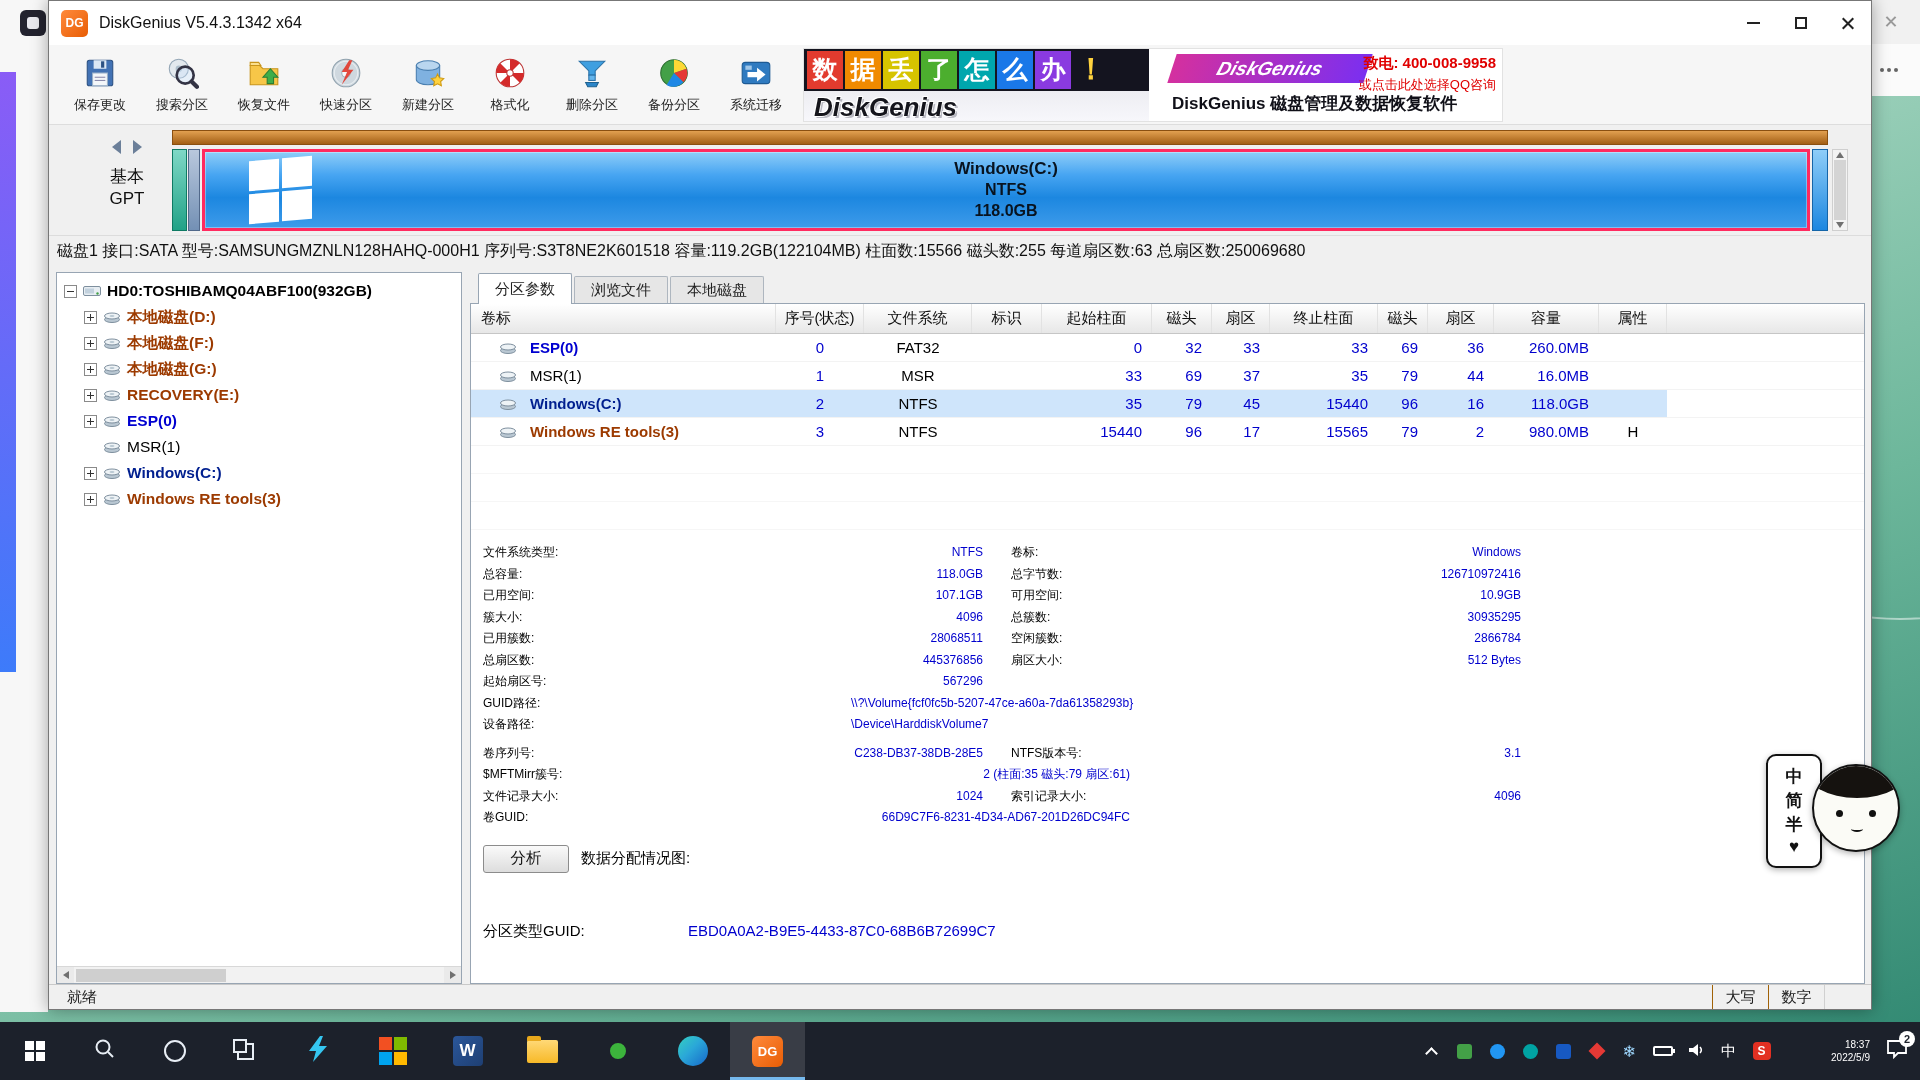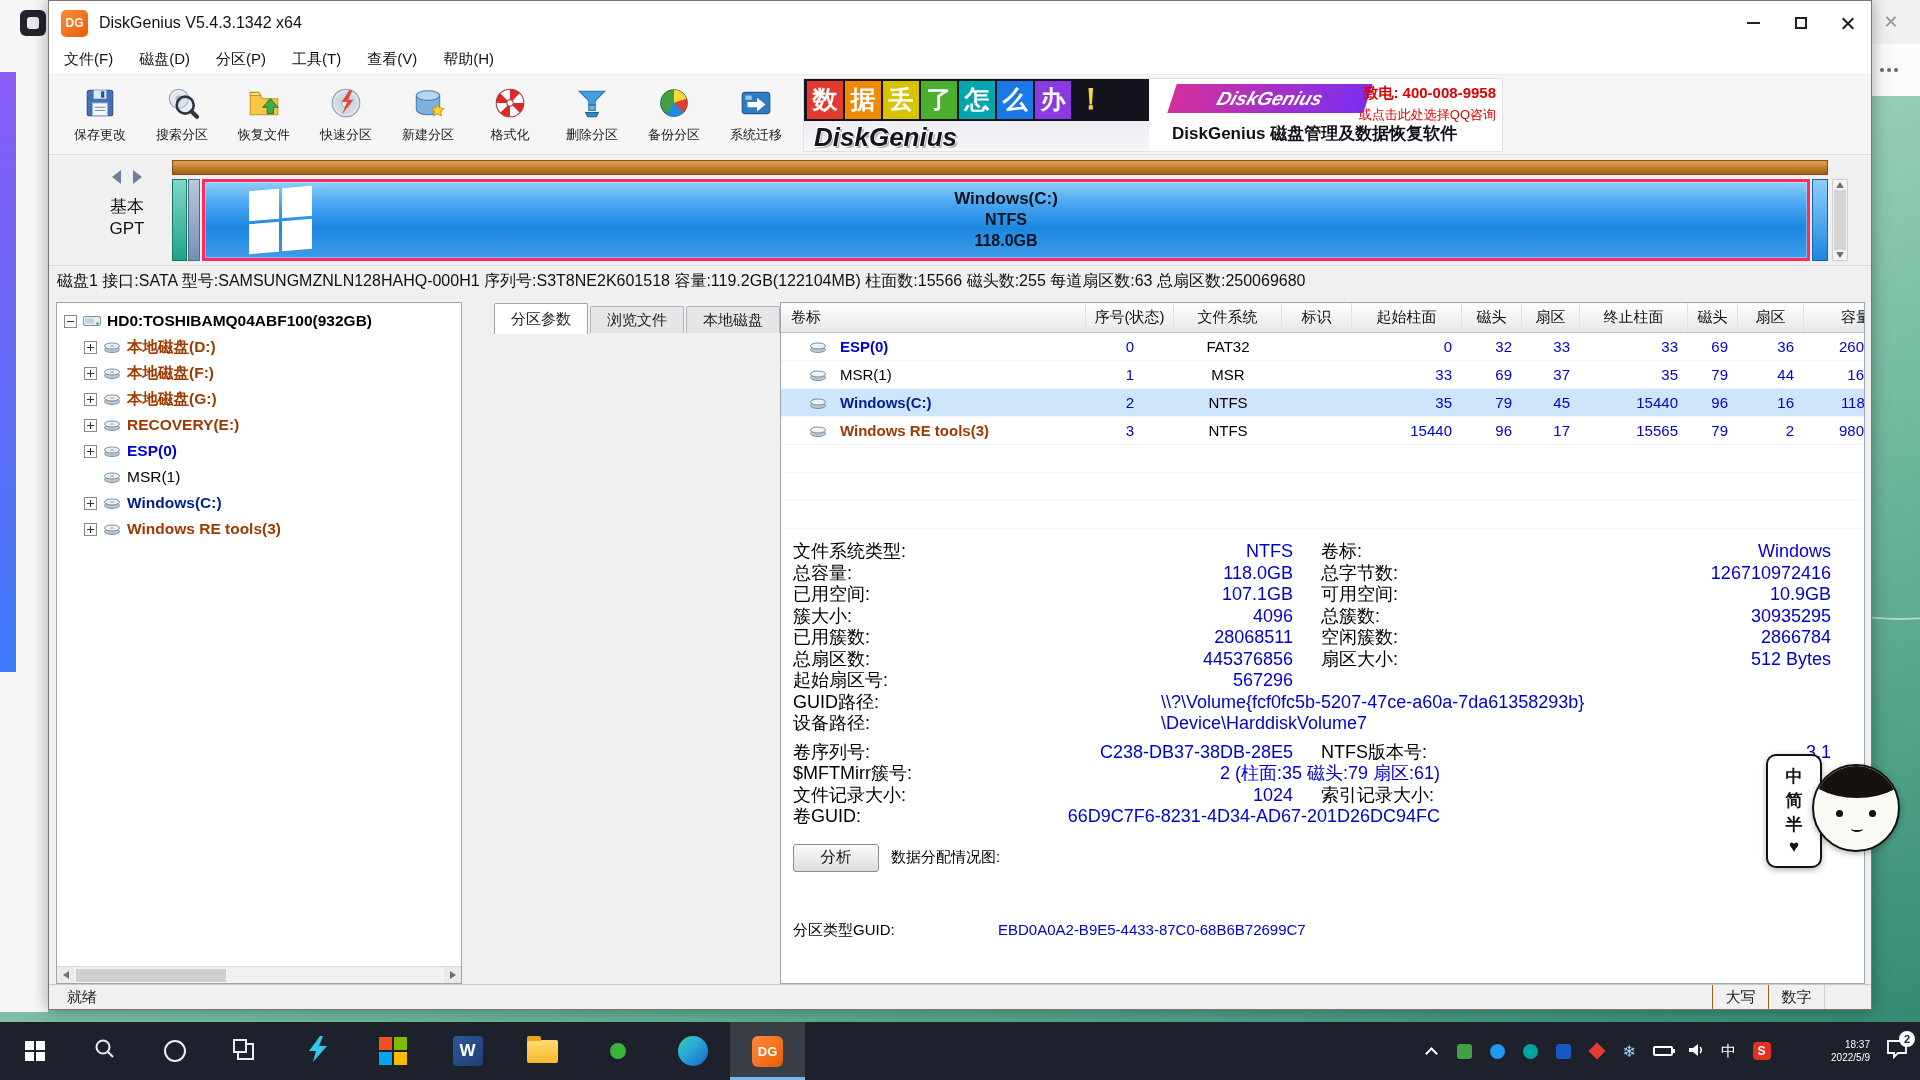--- a/index.html
+++ b/index.html
@@ -70,39 +70,39 @@
 .ctext{text-align:center;color:#08131f;line-height:1.3}
 .ctext .l1{font-size:17px;font-weight:700}
 .ctext .l2,.ctext .l3{font-size:16px;font-weight:700}
 .vscroll{position:absolute;left:1783px;top:24px;width:16px;height:82px;background:#f3f3f3;border:1px solid #cfcfcf;display:flex;flex-direction:column;justify-content:space-between;align-items:center;padding:2px 0}
 .vtri-u{width:0;height:0;border-left:4px solid transparent;border-right:4px solid transparent;border-bottom:6px solid #707070}
 .vtri-d{width:0;height:0;border-left:4px solid transparent;border-right:4px solid transparent;border-top:6px solid #707070}
 .vthumb{width:12px;flex:1;margin:2px 0;background:#d4d4d4}
 
 .diskinfo{height:31px;background:#f0f0f0;border-top:1px solid #dcdcdc;font-size:16px;color:#101010;line-height:30px;padding-left:8px;flex:0 0 auto;white-space:nowrap}
 
-.main{flex:1;display:flex;padding:6px 6px 0 7px;gap:24px;min-height:0;background:#f0f0f0}
+.main{flex:1;display:flex;padding:6px 6px 0 7px;gap:8px;min-height:0;background:#f0f0f0}
 .treepanel{width:406px;flex:0 0 auto;background:#fff;border:1px solid #98a5b3;position:relative;padding-top:5px;overflow:hidden}
 .titem{height:26px;display:flex;align-items:center;font-size:15.5px;white-space:nowrap}
 .lvl0{padding-left:7px}.lvl1{padding-left:27px}
 .expander{width:13px;height:13px;border:1px solid #8a8a8a;background:#fff;position:relative;margin-right:6px;flex:0 0 auto}
 .expander::before{content:"";position:absolute;left:2px;right:2px;top:5px;border-top:1px solid #333}
 .expander.plus::after{content:"";position:absolute;top:2px;bottom:2px;left:5px;border-left:1px solid #333}
 .expander.none{visibility:hidden}
 .ticon{margin-right:6px;display:flex;flex:0 0 auto}
 .b{font-weight:700}
 .c-brown{color:#9c3a00}.c-blue{color:#0000d0}.c-navy{color:#001f8f}.c-black{color:#000}
 .tree-hscroll{position:absolute;left:0;right:0;bottom:0;height:17px;background:#f2f2f2;border-top:1px solid #d8d8d8;display:flex;align-items:center}
 .hs-btn{width:17px;height:100%;display:flex;align-items:center;justify-content:center;background:#eaeaea}
 .hs-btn.right{margin-left:auto}
 .htri-l{width:0;height:0;border-top:4px solid transparent;border-bottom:4px solid transparent;border-right:6px solid #707070}
 .htri-r{width:0;height:0;border-top:4px solid transparent;border-bottom:4px solid transparent;border-left:6px solid #707070}
 .hs-thumb{width:150px;height:13px;background:#cfcfcf;margin-left:2px}
 
-.rightpanel{flex:1;display:flex;flex-direction:row;min-width:0}
+.rightpanel{flex:1;display:flex;flex-direction:column;min-width:0}
 .tabs{height:31px;display:flex;padding-left:8px;gap:2px;align-items:flex-end;flex:0 0 auto}
 .tab{padding:0 16px;height:27px;line-height:26px;font-size:15px;background:#e6e6e6;border:1px solid #aeb6bf;border-bottom:none;color:#222;border-radius:2px 2px 0 0}
 .tab.active{background:#fff;height:31px;line-height:29px;margin-bottom:-1px;z-index:2;border-color:#98a5b3}
 .pcontent{flex:1;background:#fff;border:1px solid #98a5b3;overflow:hidden;display:flex;flex-direction:column;min-height:0}
 .thead,.trow{display:grid;grid-template-columns:305px 88px 108px 70px 110px 60px 58px 108px 50px 66px 105px 68px 1fr;align-items:stretch;flex:0 0 auto}
 .thead{height:30px;background:linear-gradient(180deg,#fff,#e7e7e7);border-bottom:1px solid #c6c6c6;font-size:15px;color:#111}
 .thead>div{display:flex;align-items:center;justify-content:center;border-right:1px solid #e2e2e2;white-space:nowrap}
 .thead>div:first-child{justify-content:flex-start;padding-left:10px}
 .thead>div.filler{border-right:none}
 .trow{height:28px;font-size:15px;border-bottom:1px solid #f3f3f3}
@@ -111,21 +111,21 @@
 .n-blue{color:#0000d0}.n-navy{color:#001f8f}.n-brown{color:#9c3a00}
 .n-reg{font-weight:400;color:#000}
 .cell-center{justify-content:center;color:#0000cd}
 .cell-fs{justify-content:center;color:#000}
 .cell-num{justify-content:flex-end;padding-right:10px;color:#0000cd}
 .cell-attr{justify-content:center;color:#000}
 .trow.sel>div{background:#cfe5fb}
 .trow.sel>div.filler{background:transparent}
 .empty-row{height:28px;border-bottom:1px solid #f6f6f6;flex:0 0 auto}
 
-.details{padding:12px 0 0 12px;font-size:18px;flex:0 0 auto}
+.details{padding:12px 0 0 12px;font-size:12px;flex:0 0 auto}
 .drow{display:grid;grid-template-columns:205px 295px 28px 215px 295px 1fr;line-height:21.5px}
 .dl{color:#000;white-space:nowrap}
 .dv{color:#0000cd;text-align:right;white-space:nowrap}
 .dv-long{grid-column:2/7;color:#0000cd;text-align:left;padding-left:163px;white-space:nowrap}
 .dv-mid{grid-column:2/5;color:#0000cd;text-align:right;padding-right:96px;white-space:nowrap}
 .gap{margin-top:7px}
 .analyze-row{display:flex;align-items:center;gap:12px;margin-top:16px;padding-left:12px;flex:0 0 auto}
 .analyze-btn{width:86px;height:28px;background:linear-gradient(180deg,#fafafa,#ddd);border:1px solid #8c8c8c;border-radius:3px;font-size:15.5px;display:flex;align-items:center;justify-content:center;color:#111}
 .alloc{font-size:15px;color:#000}
 .clip{display:grid;grid-template-columns:205px 538px 1fr;font-size:15px;line-height:21px;margin-top:47px;padding-left:12px;flex:0 0 auto}
@@ -214,28 +214,20 @@
         </div>
       <div class="wc">
           <span class="glyph-max"></span>
         </div>
       <div class="wc">
           <span class="glyph-close"></span>
         </div>
     </div>
   </div>
 
-  <div class="menubar">
-    <span class="menu-item">文件(F)</span>
-    <span class="menu-item">磁盘(D)</span>
-    <span class="menu-item">分区(P)</span>
-    <span class="menu-item">工具(T)</span>
-    <span class="menu-item">查看(V)</span>
-    <span class="menu-item">帮助(H)</span>
-  </div>
 
   <div class="toolbar">
     <div class="tbtn">
       <span><svg viewBox="0 0 32 32" width="34" height="34">
             <rect x="4" y="4" width="24" height="24" rx="2" fill="#4272b4" stroke="#2c5183"></rect>
             <rect x="10" y="4" width="12" height="8" fill="#dce8f5"></rect>
             <rect x="17" y="5" width="3" height="6" fill="#2c5183"></rect>
             <rect x="9" y="16" width="14" height="12" fill="#f4f7fa" stroke="#9ab0c8"></rect>
             <line x1="11" y1="20" x2="21" y2="20" stroke="#88a" stroke-width="1"></line>
             <line x1="11" y1="23" x2="21" y2="23" stroke="#88a" stroke-width="1"></line>

